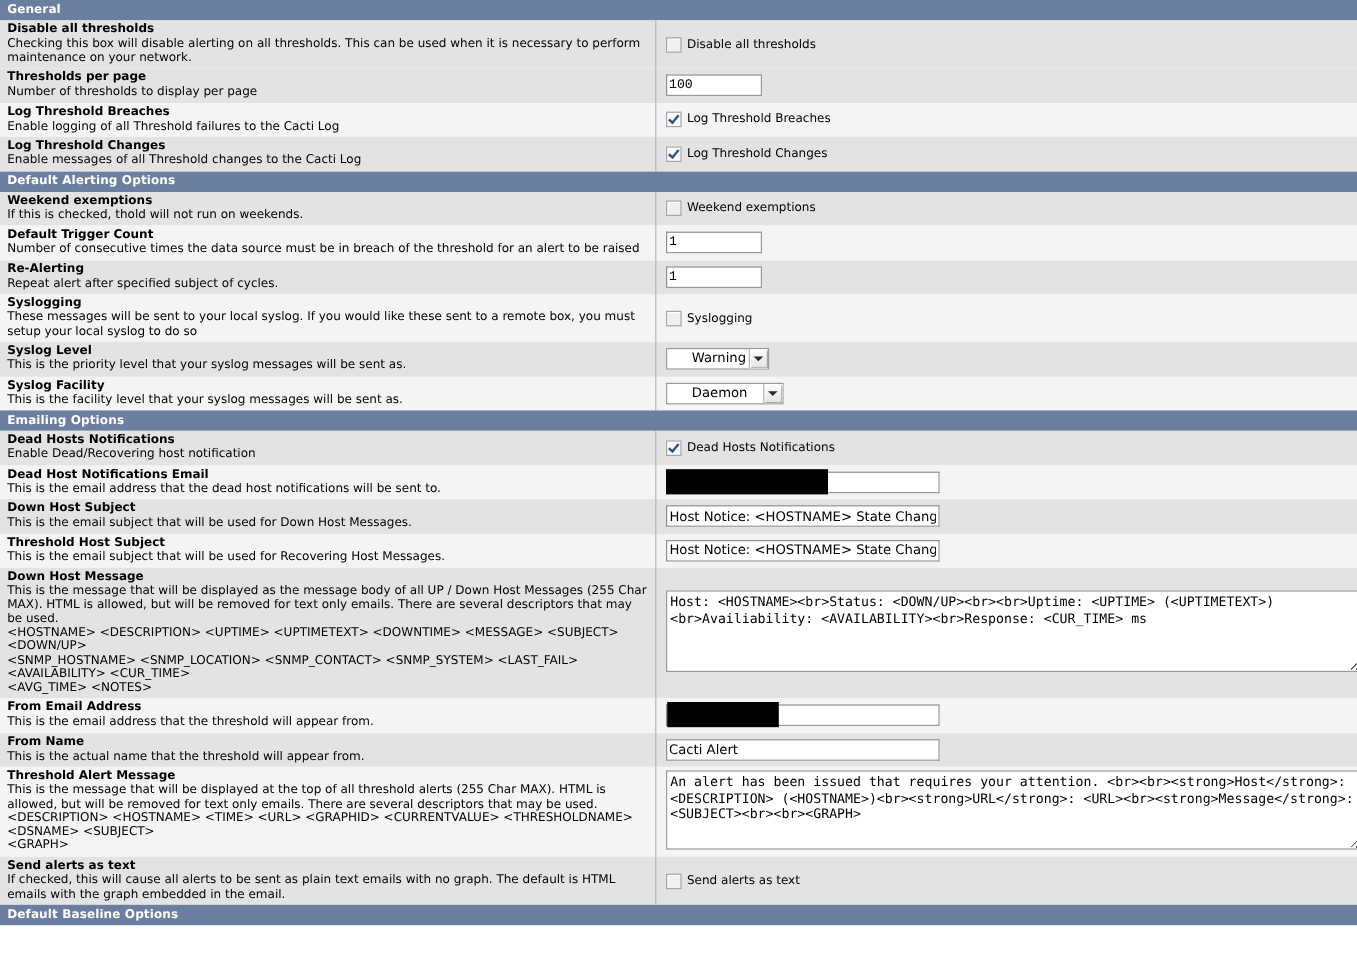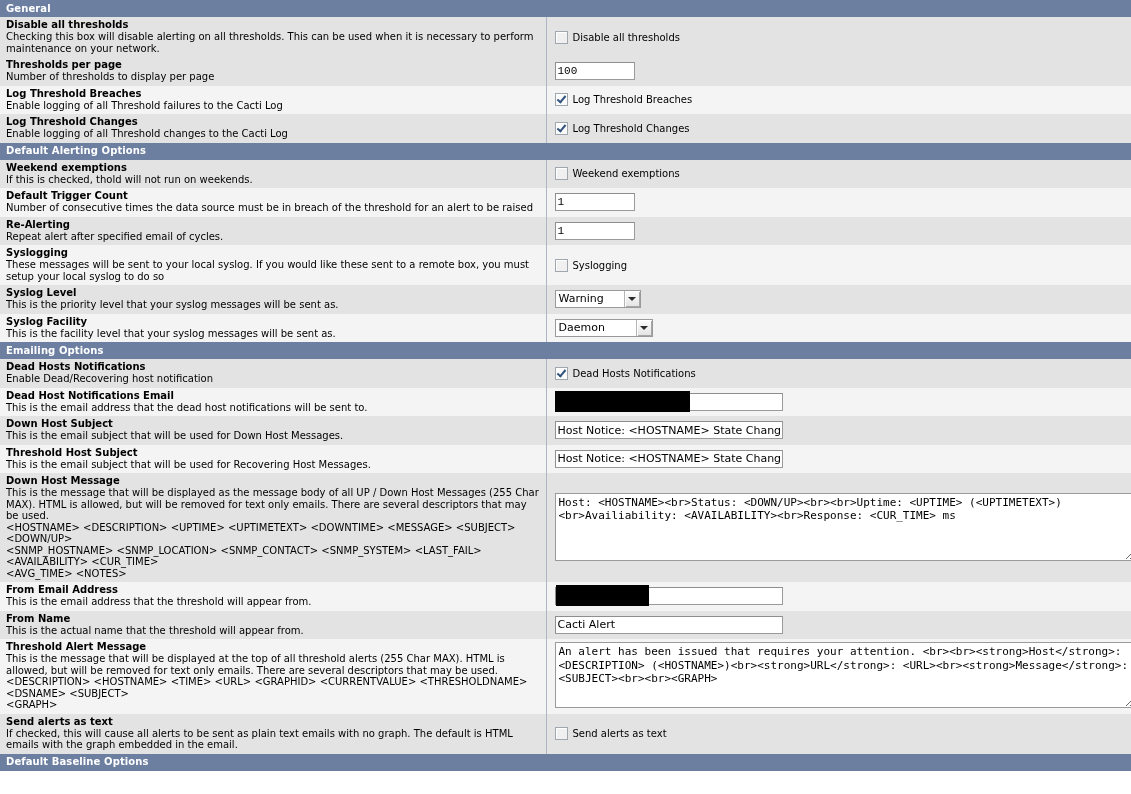--- a/index.html
+++ b/index.html
@@ -99,21 +99,21 @@
     border: 1px solid #9a9a9a;
     background: #ffffff;
     height: 16px;
     width: 84px;
     box-sizing: content-box;
   }
   .sel-wrap .sel-text {
     flex: 1;
     font-size: 11px;
     line-height: 16px;
-    padding-left: 3px;
+    padding-left: 21px;
     color: #000;
     white-space: nowrap;
     overflow: hidden;
   }
   .sel-wrap .sel-arrow {
     width: 15px;
     background: linear-gradient(#fdfdfd, #e3e3e3);
     border-left: 1px solid #b4b4b4;
     position: relative;
     display: flex;
@@ -215,21 +215,21 @@
         <td class="field-cell">
           <div class="cb-row">
             <span class="cb checked"></span>
             <span class="cb-label">Log Threshold Breaches</span>
           </div>
         </td>
       </tr>
       <tr class="row-odd">
         <td class="label-cell">
           <span class="field-title">Log Threshold Changes</span>
-          <span class="field-desc">Enable logging of all Threshold changes to the Cacti Log</span>
+          <span class="field-desc">Enable messages of all Threshold changes to the Cacti Log</span>
         </td>
         <td class="field-cell">
           <div class="cb-row">
             <span class="cb checked"></span>
             <span class="cb-label">Log Threshold Changes</span>
           </div>
         </td>
       </tr>
       <tr class="section-header">
         <td colspan="2">Default Alerting Options</td>
@@ -249,21 +249,21 @@
       <tr class="row-even">
         <td class="label-cell">
           <span class="field-title">Default Trigger Count</span>
           <span class="field-desc">Number of consecutive times the data source must be in breach of the threshold for an alert to be raised</span>
         </td>
         <td class="field-cell"><input class="txt w-md" type="text" value="1" style=""></td>
       </tr>
       <tr class="row-odd">
         <td class="label-cell">
           <span class="field-title">Re-Alerting</span>
-          <span class="field-desc">Repeat alert after specified email of cycles.</span>
+          <span class="field-desc">Repeat alert after specified subject of cycles.</span>
         </td>
         <td class="field-cell"><input class="txt w-md" type="text" value="1" style=""></td>
       </tr>
       <tr class="row-even">
         <td class="label-cell">
           <span class="field-title">Syslogging</span>
           <span class="field-desc">These messages will be sent to your local syslog. If you would like these sent to a remote box, you must setup your local syslog to do so</span>
         </td>
         <td class="field-cell">
           <div class="cb-row">

